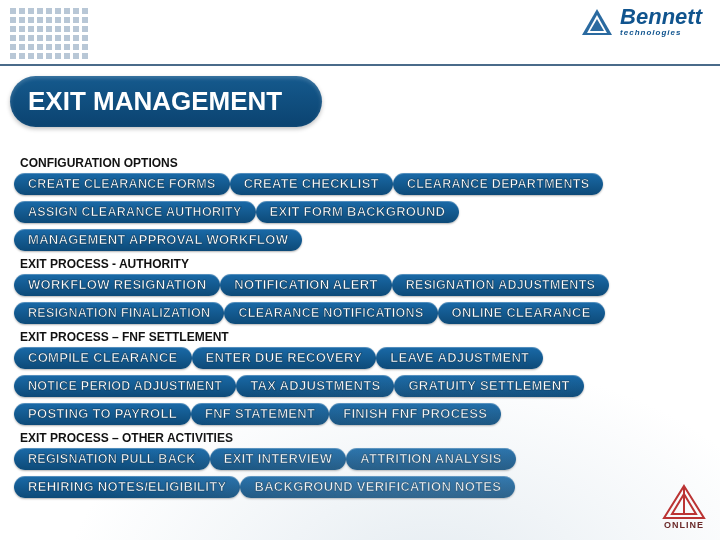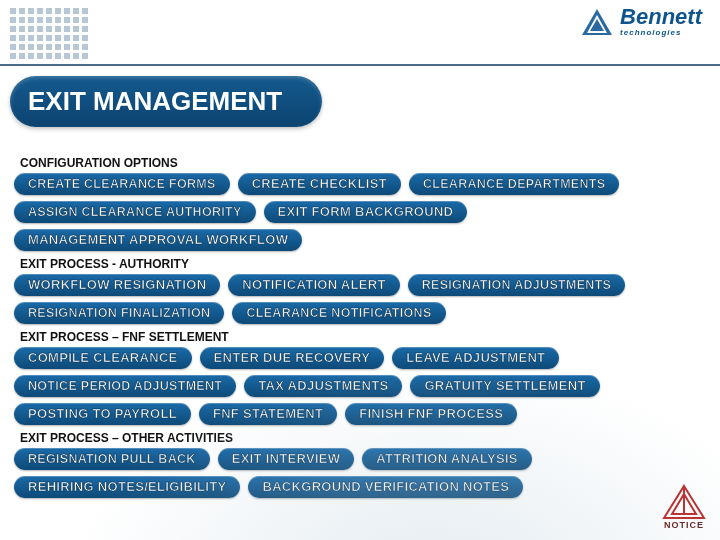--- a/index.html
+++ b/index.html
@@ -19,21 +19,21 @@
   .brand-text { font-style: italic; font-weight: 700; color: #10548e; font-size: 22px; line-height: 1; }
   .brand-sub { font-size: 8px; letter-spacing: 1px; color: #10548e; font-style: italic; font-weight: 600; }
 
   
   .title-pill { position: absolute; top: 76px; left: 10px; background: #0c4a7a; background: linear-gradient(#155a8e,#0b4370); color: #fff; font-weight: 700; font-size: 26px; padding: 10px 40px 10px 18px; border-radius: 26px; box-shadow: inset 0 2px 4px rgba(255,255,255,.2), 0 2px 4px rgba(0,0,0,.25); }
 
   .content { position: absolute; top: 150px; left: 14px; right: 14px; }
 
   .section-label { font-weight: 700; font-size: 12px; color: #111; margin: 6px 0 3px 6px; }
 
-  .row { display: flex; gap: 8px; margin-bottom: 6px; }
+  .row { display: flex; margin-bottom: 6px; }
   .pill {
     display: inline-flex; align-items: center; justify-content: center;
     background: linear-gradient(#1a6aa8,#0d4a78);
     border-radius: 16px;
     padding: 3px 14px 4px;
     box-shadow: 0 1px 2px rgba(0,0,0,.3), inset 0 1px 0 rgba(255,255,255,.25);
     min-height: 22px;
   }
   .pill span {
     font-weight: 600;
@@ -173,20 +173,23 @@
           <span>RESIGNATION ADJUSTMENTS</span>
         </div>
       </div>
       <div class="row">
         <div class="pill sm">
           <span>RESIGNATION  FINALIZATION</span>
         </div>
         <div class="pill sm">
           <span>CLEARANCE NOTIFICATIONS</span>
         </div>
+        <div class="pill">
+          <span>ONLINE CLEARANCE</span>
+        </div>
       </div>
       <div class="section-label">EXIT PROCESS – FNF SETTLEMENT</div>
       <div class="row">
         <div class="pill">
           <span>COMPILE CLEARANCE</span>
         </div>
         <div class="pill">
           <span>ENTER DUE RECOVERY</span>
         </div>
         <div class="pill">
@@ -238,16 +241,16 @@
     </div>
 
   <div class="bg-wash"></div>
 
   <div class="mentis">
     <svg width="44" height="36" viewBox="0 0 44 36">
       <polygon points="22,2 42,34 2,34" fill="none" stroke="#b33" stroke-width="2"></polygon>
       <polygon points="22,10 34,30 10,30" fill="none" stroke="#b33" stroke-width="2"></polygon>
       <line x1="22" y1="2" x2="22" y2="30" stroke="#b33" stroke-width="2"></line>
     </svg>
-    <div class="mentis-text">NOTICE</div>
+    <div class="mentis-text">ONLINE</div>
   </div>
 
 </div>
 
 </body></html>

